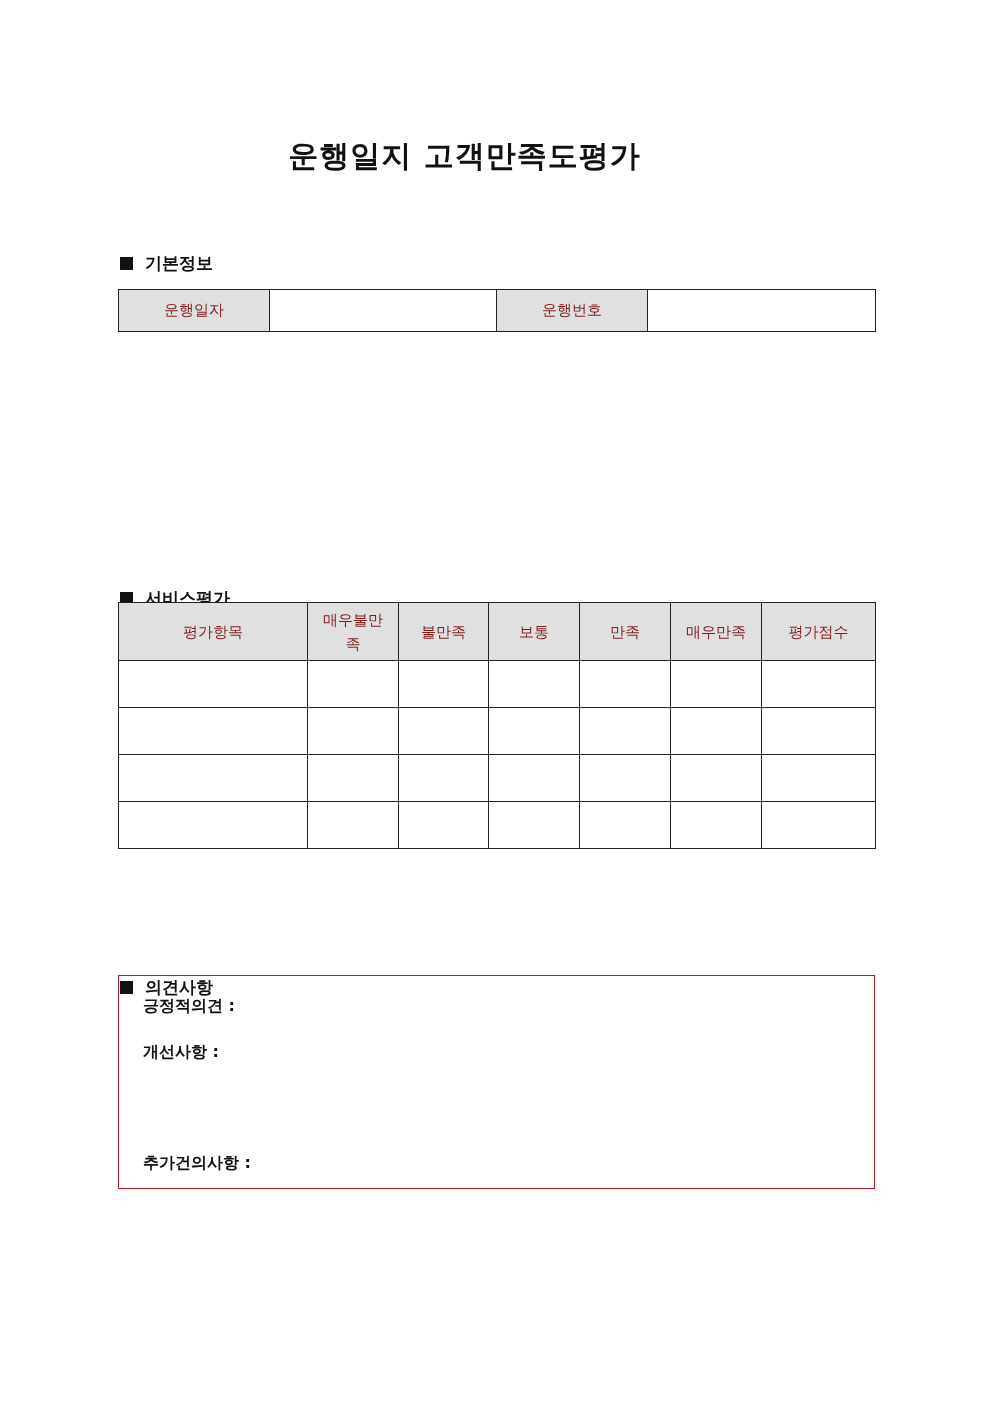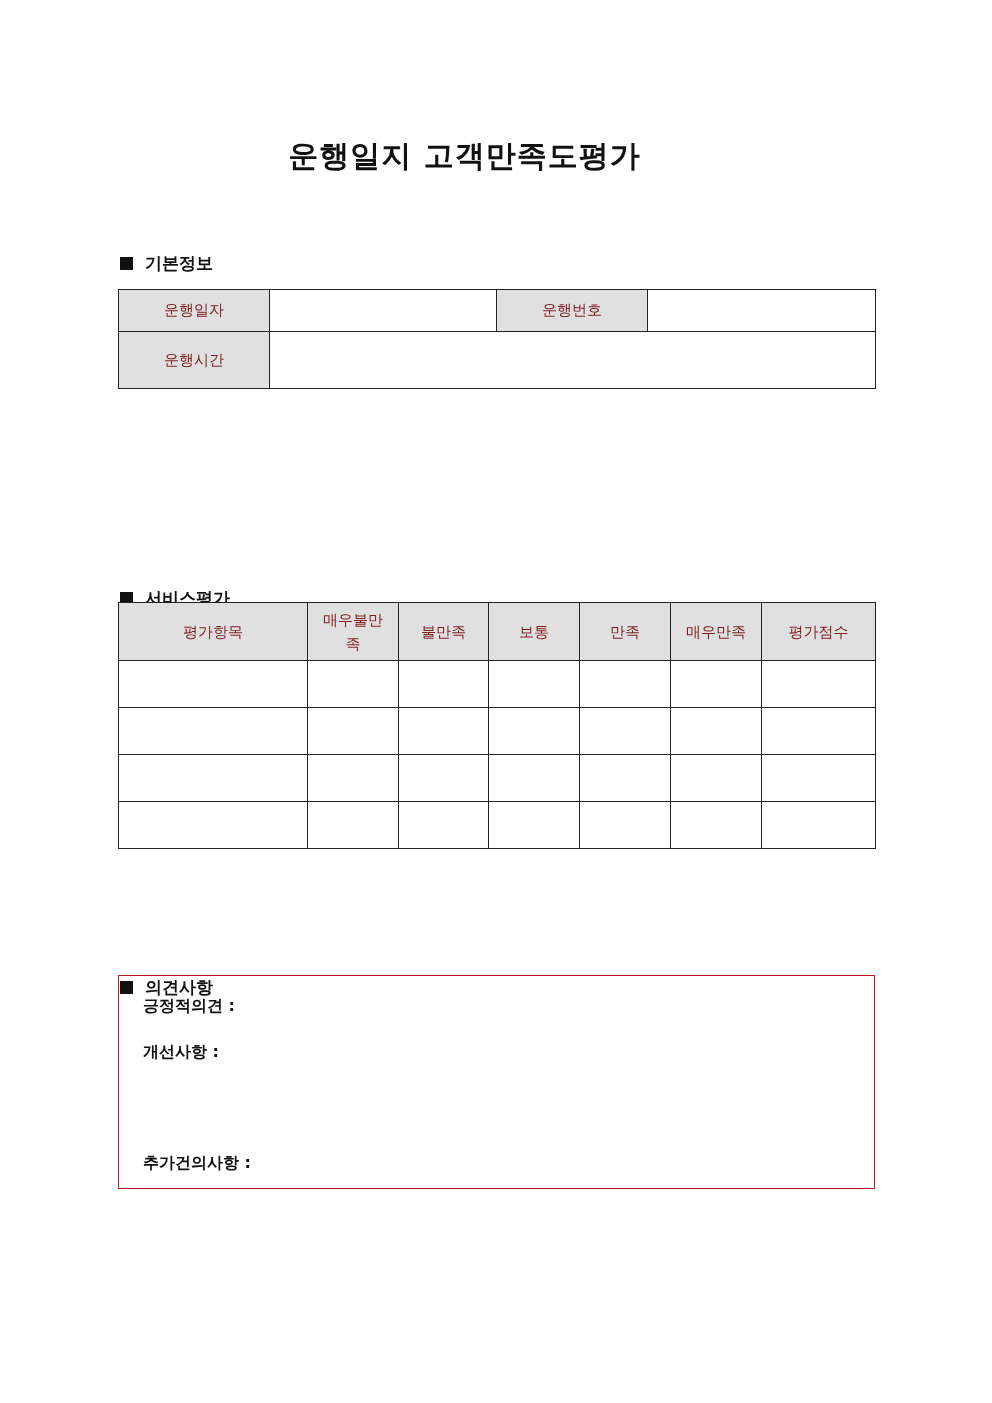--- a/index.html
+++ b/index.html
@@ -33,24 +33,20 @@
       <col style="width:227px">
       <col style="width:151px">
       <col style="width:228px">
     </colgroup>
   <tbody>
       <tr>
     <td class="lab">운행일자</td>
     <td></td>
     <td class="lab">운행번호</td>
     <td></td>
-  </tr>
-  <tr class="tall">
-    <td class="lab">운행시간</td>
-    <td colspan="3"></td>
   </tr>
 </tbody>
   </table>
 
 <div class="section-head" style="top:587px;">
   <span class="sq"></span>
   <span>서비스평가</span>
 </div>
 
 <table class="svc" style="top:602px;">

